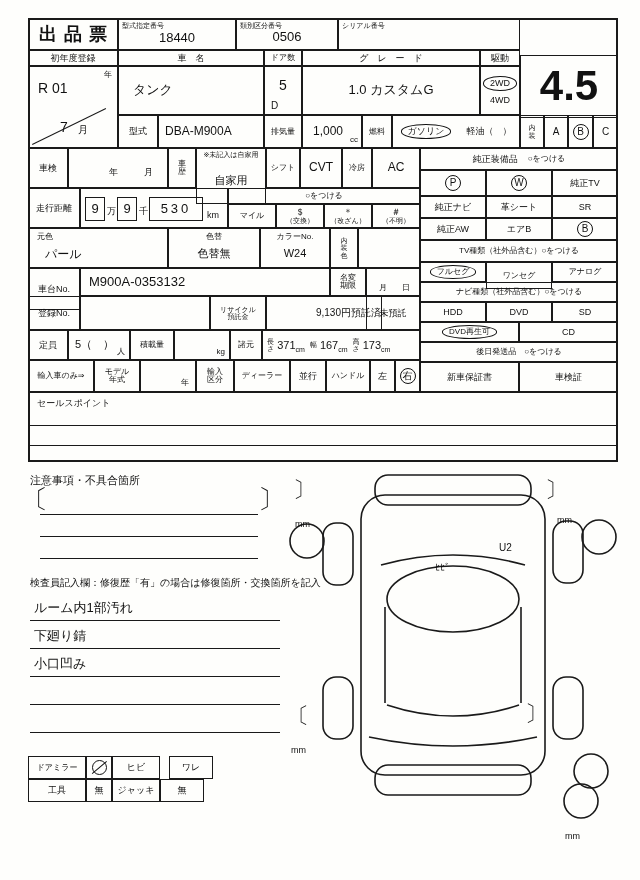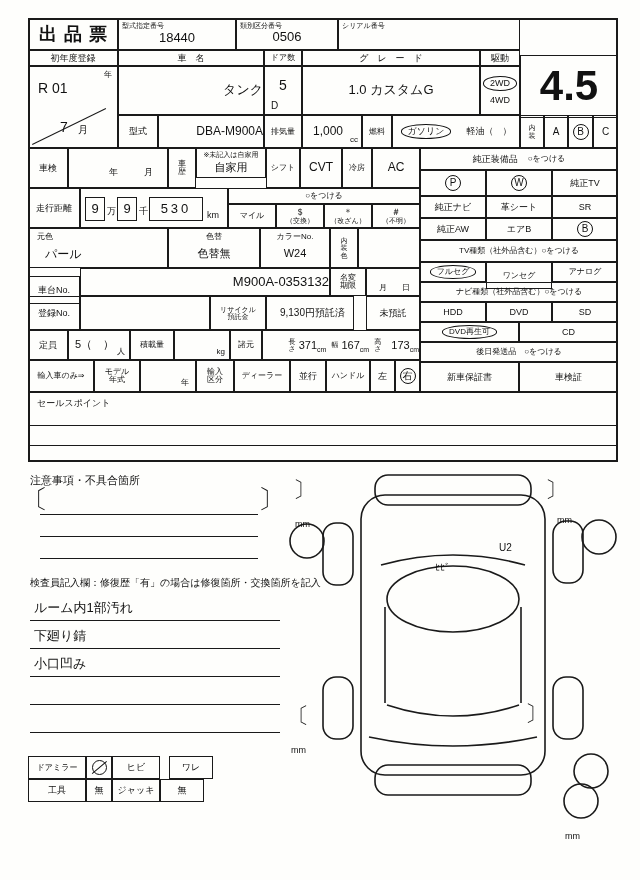--- a/index.html
+++ b/index.html
@@ -3,21 +3,21 @@
 <meta charset="utf-8">
 <style>
   *{margin:0;padding:0;box-sizing:border-box}
   body{background:#e9e9e7;font-family:"Liberation Sans","DejaVu Sans",sans-serif;color:#111}
   .sheet{position:relative;width:640px;height:880px;background:#fefefc;margin:0 auto;overflow:hidden}
   .cell{position:absolute;border:1px solid #1a1a1a;display:flex;align-items:center;justify-content:center;
         text-align:center;line-height:1.15;color:#111}
   .nb{border:none}
   .outer{border:2px solid #1a1a1a;pointer-events:none}
   .abs{position:absolute}
-  .hleft{justify-content:flex-end;text-align:left}
+  .hleft{justify-content:flex-start;text-align:left}
   .hright{justify-content:flex-end;text-align:right}
   .col{flex-direction:column}
   .pre{white-space:pre-line;line-height:1.05}
   .b{font-weight:bold}
   .f7{font-size:7px}.f8{font-size:8px}.f9{font-size:9px}.f10{font-size:10px}
   .f11{font-size:11px}.f12{font-size:12px}.f13{font-size:13px}.f14{font-size:14px}
   .ew{border:1.4px solid #111;border-radius:50%;padding:1px 6px;display:inline-block}
   .cl{width:16px;height:16px;border:1.4px solid #111;border-radius:50%;display:inline-flex;
       align-items:center;justify-content:center;font-size:10px}
   .ln{position:absolute;height:1px;background:#1a1a1a}
@@ -99,21 +99,21 @@
   </div>
   <div class="cell f10" style="left:593px;top:115px;width:25px;height:33px">C</div>
 
   <div class="cell f9" style="left:28px;top:148px;width:40px;height:40px">車検</div>
   <div class="cell" style="left:68px;top:148px;width:100px;height:40px">
     <span class="abs f9" style="left:40px;top:18px">年</span>
     <span class="abs f9" style="right:14px;top:18px">月</span>
   </div>
   <div class="cell f8 pre" style="left:168px;top:148px;width:28px;height:40px">車
 歴</div>
-  <div class="cell" style="left:196px;top:148px;width:70px;height:30px">
+  <div class="cell" style="left:196px;top:148px;width:70px;height:56px">
     <span class="abs f7" style="left:0;right:0;top:2px">※未記入は自家用</span>
     <span class="f11" style="margin-top:9px">自家用</span>
   </div>
   <div class="cell f8" style="left:266px;top:148px;width:34px;height:40px">シフト</div>
   <div class="cell f12" style="left:300px;top:148px;width:42px;height:40px">CVT</div>
   <div class="cell f8" style="left:342px;top:148px;width:30px;height:40px">冷房</div>
   <div class="cell f12" style="left:372px;top:148px;width:48px;height:40px">AC</div>
 
   <div class="cell f9" style="left:28px;top:188px;width:52px;height:40px">走行距離</div>
   <div class="cell" style="left:80px;top:188px;width:148px;height:40px">
@@ -149,34 +149,34 @@
   </div>
   <div class="cell" style="left:260px;top:228px;width:70px;height:40px">
     <span class="abs f8" style="left:0;right:0;top:3px">カラーNo.</span>
     <span class="f11" style="margin-top:10px">W24</span>
   </div>
   <div class="cell f7 pre" style="left:330px;top:228px;width:28px;height:40px">内
 装
 色</div>
   <div class="cell" style="left:358px;top:228px;width:62px;height:40px"></div>
 
-  <div class="cell f9" style="left:28px;top:276px;width:52px;height:28px">車台No.</div>
+  <div class="cell f9" style="left:28px;top:268px;width:52px;height:42px">車台No.</div>
   <div class="cell hleft f13" style="left:80px;top:268px;width:250px;height:28px;padding-left:8px">M900A-0353132</div>
   <div class="cell f8 pre" style="left:330px;top:268px;width:36px;height:28px">名変
 期限</div>
   <div class="cell" style="left:366px;top:268px;width:54px;height:28px">
     <span class="abs f8" style="left:12px;bottom:3px">月</span>
     <span class="abs f8" style="right:9px;bottom:3px">日</span>
   </div>
 
   <div class="cell f9" style="left:28px;top:296px;width:52px;height:34px">登録No.</div>
   <div class="cell" style="left:80px;top:296px;width:130px;height:34px"></div>
   <div class="cell f7 pre" style="left:210px;top:296px;width:56px;height:34px">リサイクル
 預託金</div>
-  <div class="cell hright f10" style="left:266px;top:296px;width:88px;height:34px;padding-right:8px">9,130円預託済</div>
+  <div class="cell hright f10" style="left:266px;top:296px;width:116px;height:34px;padding-right:0">9,130円預託済</div>
   <div class="cell f9" style="left:366px;top:296px;width:54px;height:34px">未預託</div>
 
   <div class="cell f9" style="left:28px;top:330px;width:40px;height:30px">定員</div>
   <div class="cell" style="left:68px;top:330px;width:62px;height:30px">
     <span class="abs f11" style="left:6px;top:7px">5（　）</span>
     <span class="abs f8" style="right:4px;bottom:3px">人</span>
   </div>
   <div class="cell f8" style="left:130px;top:330px;width:44px;height:30px">積載量</div>
   <div class="cell" style="left:174px;top:330px;width:56px;height:30px">
     <span class="abs f8" style="right:4px;bottom:3px">kg</span>
@@ -185,21 +185,21 @@
   <div class="cell hleft" style="left:262px;top:330px;width:158px;height:30px;padding-left:4px">
     <span class="f7 pre">長
 さ</span>
     <span class="f11" style="margin-left:3px">371</span>
     <span class="f7" style="margin-top:10px">cm</span>
     <span class="f7" style="margin-left:5px">幅</span>
     <span class="f11" style="margin-left:3px">167</span>
     <span class="f7" style="margin-top:10px">cm</span>
     <span class="f7 pre" style="margin-left:5px">高
 さ</span>
-    <span class="f11" style="margin-left:10px">173</span>
+    <span class="f11" style="margin-left:3px">173</span>
     <span class="f7" style="margin-top:10px">cm</span>
   </div>
 
   <div class="cell f8" style="left:28px;top:360px;width:66px;height:32px">輸入車のみ⇒</div>
   <div class="cell f8 pre" style="left:94px;top:360px;width:46px;height:32px">モデル
 年式</div>
   <div class="cell" style="left:140px;top:360px;width:56px;height:32px">
     <span class="abs f8" style="right:6px;bottom:4px">年</span>
   </div>
   <div class="cell f8 pre" style="left:196px;top:360px;width:38px;height:32px">輸入

